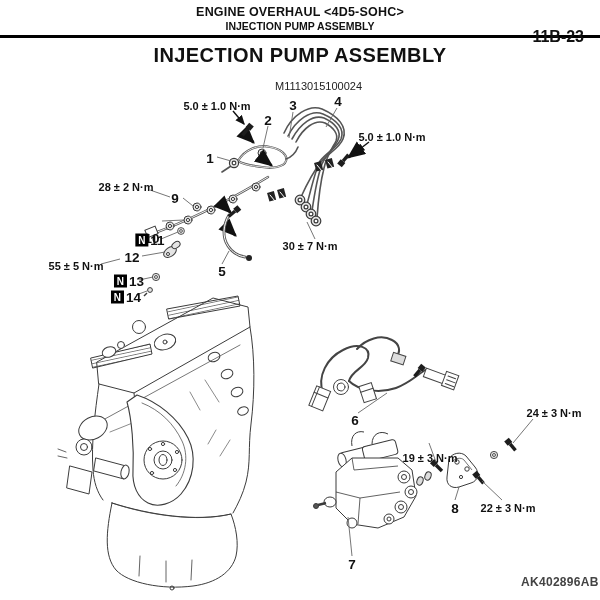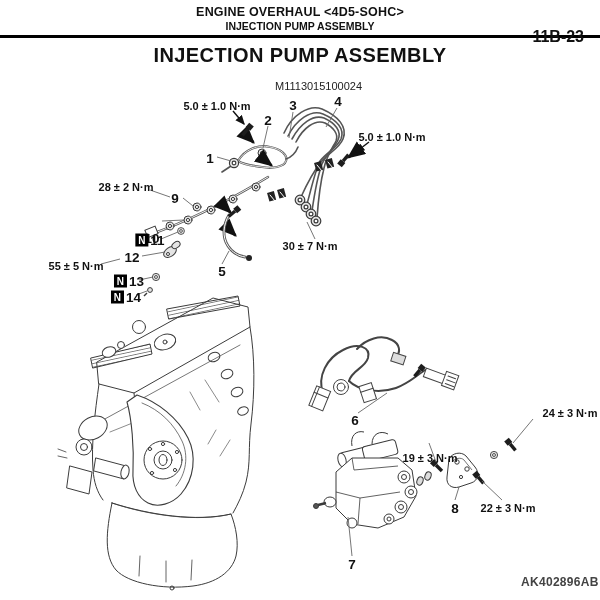--- a/index.html
+++ b/index.html
@@ -329,19 +329,19 @@
         </div>
         <div class="callout" style="left: 126px; top: 297px;">
           <span class="nbadge">N</span>
           <span>14</span>
         </div>
         <div class="torque" style="left: 217px; top: 106px;">5.0 ± 1.0 N·m</div>
         <div class="torque" style="left: 392px; top: 137px;">5.0 ± 1.0 N·m</div>
         <div class="torque" style="left: 126px; top: 187px;">28 ± 2 N·m</div>
         <div class="torque" style="left: 310px; top: 246px;">30 ± 7 N·m</div>
         <div class="torque" style="left: 76px; top: 266px;">55 ± 5 N·m</div>
-        <div class="torque" style="left: 570px; top: 413px;">24 ± 3 N·m</div>
+        <div class="torque" style="left: 554px; top: 413px;">24 ± 3 N·m</div>
         <div class="torque" style="left: 430px; top: 458px;">19 ± 3 N·m</div>
         <div class="torque" style="left: 508px; top: 508px;">22 ± 3 N·m</div>
       </div>
     <div class="figure-code">AK402896AB</div>
   </div>
 </div>
 
 </body></html>

